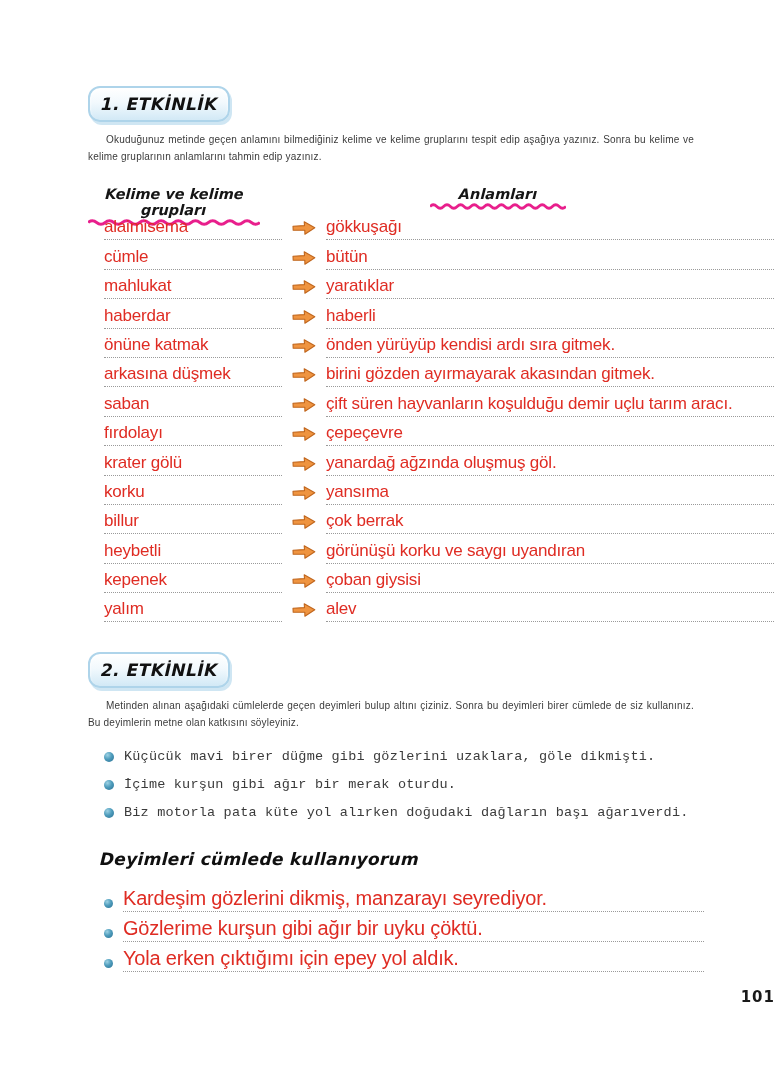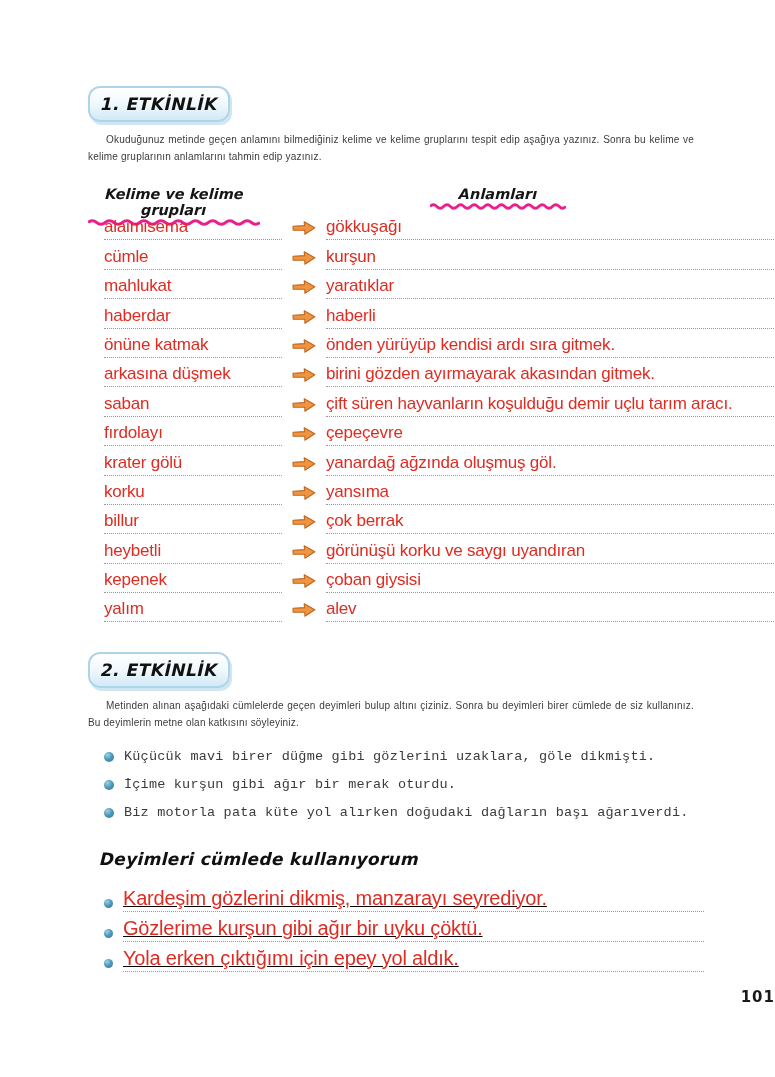--- a/index.html
+++ b/index.html
@@ -73,21 +73,21 @@
     font-family:"DejaVu Sans", sans-serif;
     font-weight:bold; font-style:italic; font-size:17px; color:#101010;
     transform:skewX(-3deg); letter-spacing:.3px;
   }
 
   
   #student-list { position:absolute; left:104px; top:882px; width:600px; }
   .student-item { display:flex; align-items:flex-end; height:30px; }
   .student-item .bullet-dot { flex:0 0 9px; width:9px; height:9px; margin:0 10px 4px 0; }
   .student-line {
-    flex:1; border-bottom:1px dotted #9a9a9a; padding-bottom:2px; white-space:nowrap;text-decoration:underline;
+    flex:1; border-bottom:1px dotted #9a9a9a; padding-bottom:2px; white-space:nowrap;
   }
   .student-line .red-hand { font-size:20px; }
 
   #page-number {
     position:absolute; left:0; top:988px; width:775px; text-align:right;
     font-family:"DejaVu Sans", sans-serif; font-weight:bold; font-size:15px;
     color:#1a1a1a; letter-spacing:1px;
   }
 
   .arrow-svg { display:block; }
@@ -134,21 +134,21 @@
   <div class="vocab-row">
     <div class="vocab-word">
       <span class="red-hand word-slot">cümle</span>
     </div>
     <div class="arrow-cell">
       <svg class="arrow-svg" width="24" height="16" viewBox="0 0 24 16">
         <path d="M1,6.2 L12.5,5.6 L12.2,1.8 L22.8,7.8 L12.9,14.2 L12.8,10.2 L1.2,10.2 Z" fill="#ef9440" stroke="#c0661d" stroke-width="1.1" stroke-linejoin="round"></path>
       </svg>
     </div>
     <div class="vocab-meaning">
-      <span class="red-hand meaning-slot">kurşun</span>
+      <span class="red-hand meaning-slot">bütün</span>
     </div>
   </div>
 
   <div class="vocab-row">
     <div class="vocab-word">
       <span class="red-hand word-slot">mahlukat</span>
     </div>
     <div class="arrow-cell">
       <svg class="arrow-svg" width="24" height="16" viewBox="0 0 24 16">
         <path d="M1,6.2 L12.5,5.6 L12.2,1.8 L22.8,7.8 L12.9,14.2 L12.8,10.2 L1.2,10.2 Z" fill="#ef9440" stroke="#c0661d" stroke-width="1.1" stroke-linejoin="round"></path>

